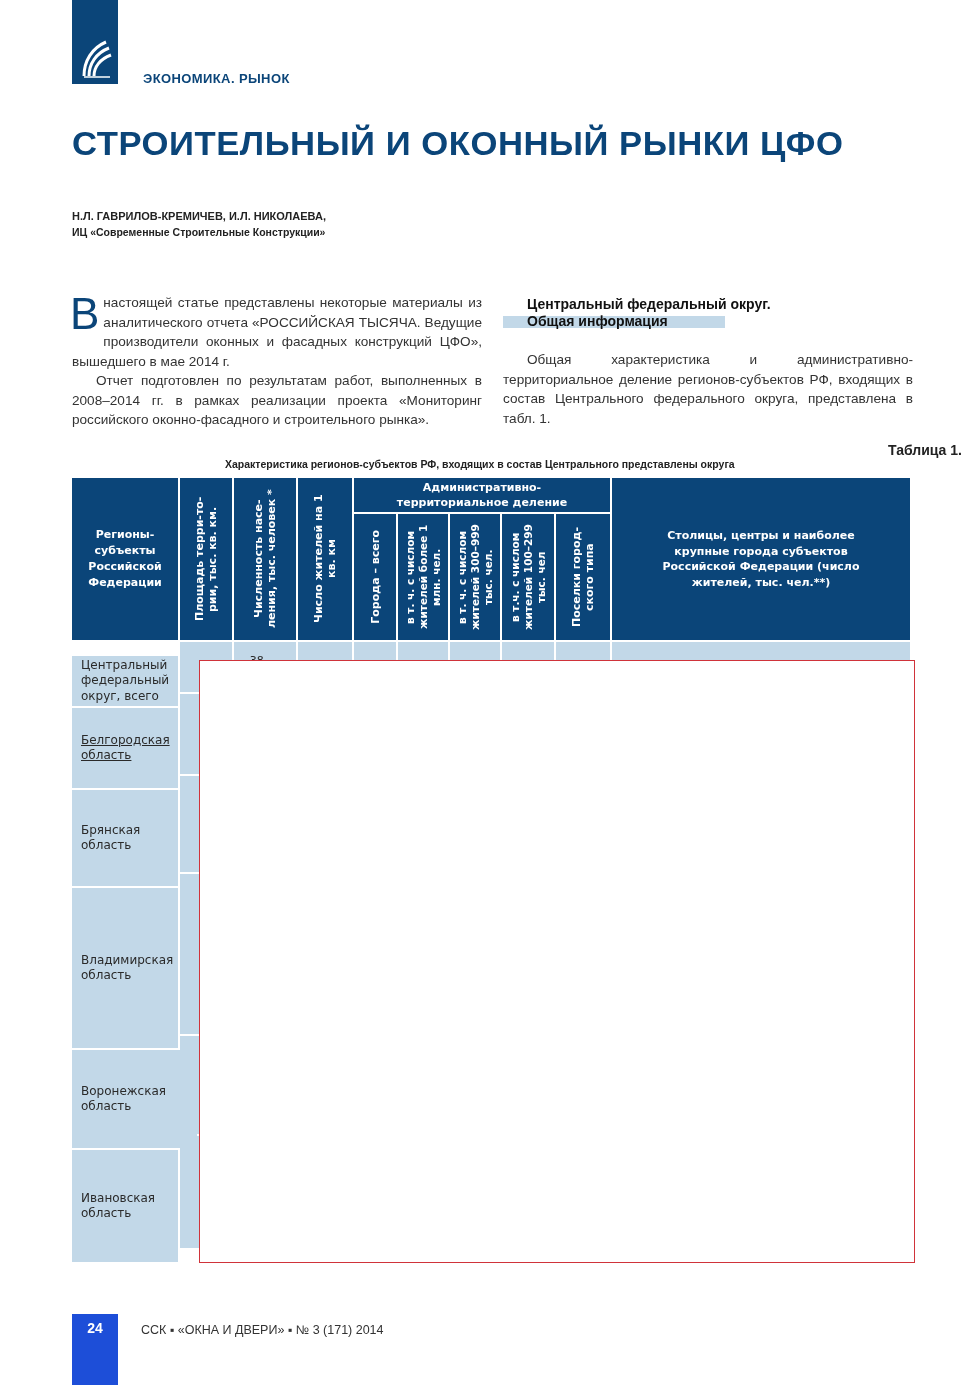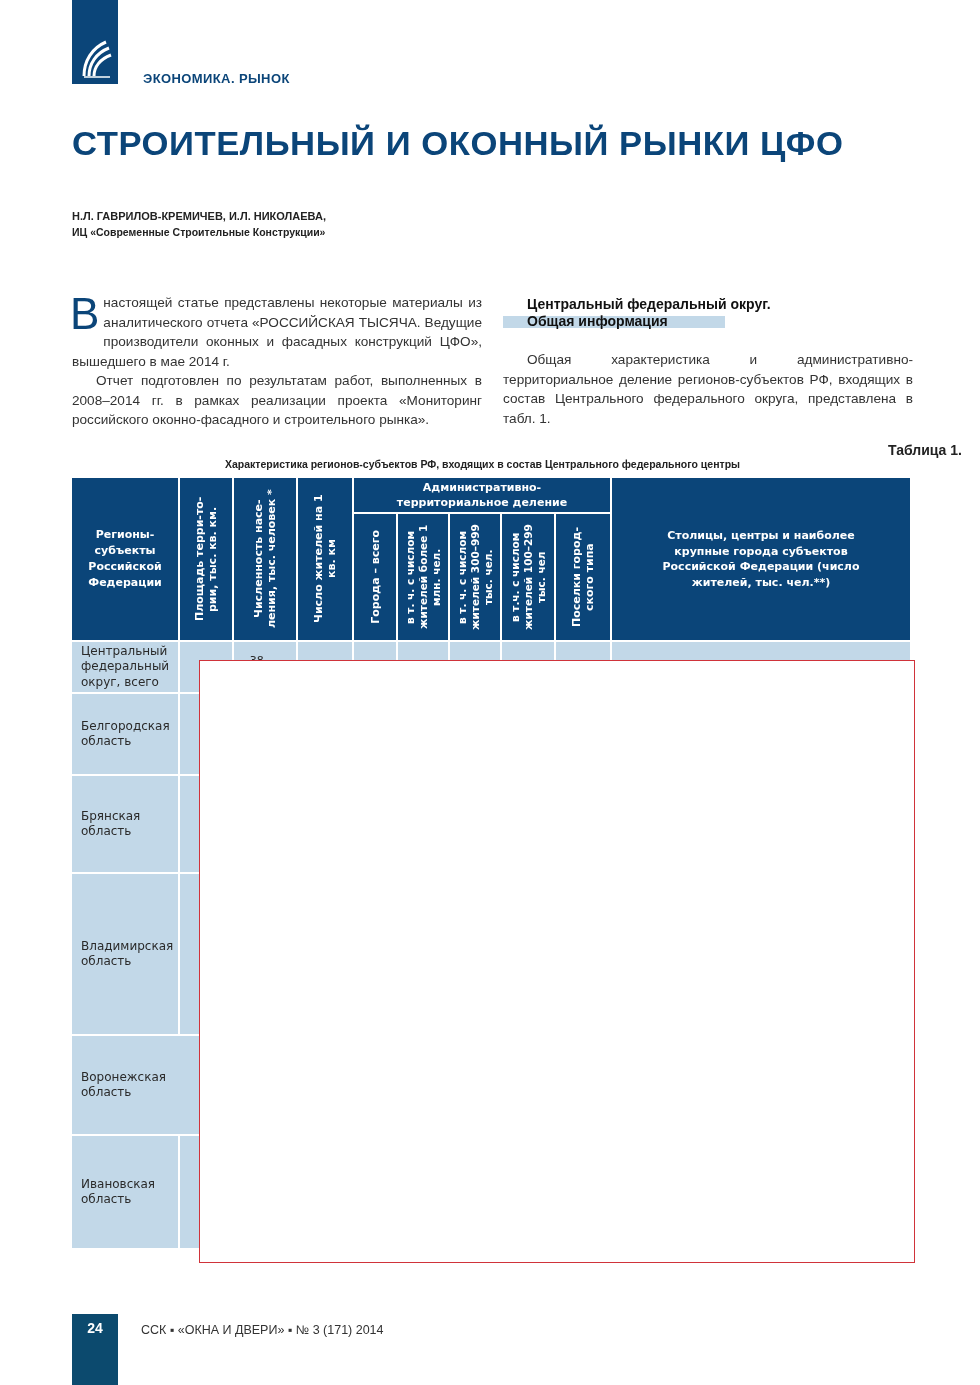--- a/index.html
+++ b/index.html
@@ -36,27 +36,27 @@
     .table-num { position: absolute; left: 888px; top: 442px; font-size: 14px; font-weight: bold; color: #222; }
     .table-caption { position: absolute; left: 225px; top: 458px; font-size: 10.5px; font-weight: bold; color: #222; }
 
     .tbl { position: absolute; left: 72px; top: 478px; width: 840px; }
     .hdr { position: absolute; background: #0b4579; color: #fff; font-weight: bold;
            font-family: "DejaVu Sans", sans-serif; font-size: 11px; display: flex; align-items: center;
            justify-content: center; text-align: center; box-sizing: border-box; }
     .vert { writing-mode: vertical-rl; transform: rotate(180deg); line-height: 13px; }
     .cell { position: absolute; background: #c2d8e8; box-sizing: border-box; font-family: "DejaVu Sans", sans-serif;
             font-size: 12px; color: #2a2a2a; display: flex; align-items: center; }
-    .region { padding-left: 9px; line-height: 15.5px; }
+    .region { padding-left: 9px; line-height: 15.5px; margin-top: 14px; }
     .num { justify-content: center; }
 
     .overlay { position: absolute; left: 199px; top: 660px; width: 716px; height: 603px; background: #fff;
                border: 1.5px solid #d0333a; box-sizing: border-box; }
 
-    .footer-bar { position: absolute; left: 72px; top: 1314px; width: 46px; height: 71px; background: #0c4a6e; }
+    .footer-bar { position: absolute; left: 72px; top: 1314px; width: 46px; height: 71px; background: #1d4ed8; }
     .page-num { position: absolute; left: 0; width: 46px; top: 6px; text-align: center; color: #fff;
                 font-weight: bold; font-size: 14px; }
     .footer-text { position: absolute; left: 141px; top: 1323px; font-size: 12.5px; color: #333; }
   </style>
 </head>
 <body>
 
 <div class="top-bar">
   <svg class="logo" viewBox="0 0 32 44">
     <path d="M4 40 C4 25 12 12 26 6" stroke="#fff" stroke-width="3" fill="none"></path>
@@ -84,21 +84,21 @@
 <div class="col-right">
   <div class="subhead">
     <div class="subhead-bar"></div>
     <span>Центральный федеральный округ.</span>
     <span>Общая информация</span>
   </div>
   <div class="right-text">Общая характеристика и административно-территориальное деление регионов-субъектов РФ, входящих в состав Центрального федерального округа, представлена в табл. 1.</div>
 </div>
 
 <div class="table-num">Таблица 1.</div>
-<div class="table-caption">Характеристика регионов-субъектов РФ, входящих в состав Центрального федерального центры</div>
+<div class="table-caption">Характеристика регионов-субъектов РФ, входящих в состав Центрального представлены округа</div>
 
 <div class="tbl">
 
   <div class="hdr" style="left:0;top:0;width:106px;height:162px;padding:0 18px;line-height:16px;">
     <span>Регионы-субъекты Российской Федерации</span>
   </div>
   <div class="hdr" style="left:108px;top:0;width:52px;height:162px;">
     <span class="vert" style="max-height:148px;">Площадь терри-то-рии, тыс. кв. км.</span>
   </div>
   <div class="hdr" style="left:162px;top:0;width:62px;height:162px;">
@@ -139,21 +139,21 @@
       <span>38___</span>
     </div>
   <div class="cell" style="left:226px;top:164px;width:54px;height:50px;"></div>
   <div class="cell" style="left:282px;top:164px;width:42px;height:50px;"></div>
   <div class="cell" style="left:326px;top:164px;width:50px;height:50px;"></div>
   <div class="cell" style="left:378px;top:164px;width:50px;height:50px;"></div>
   <div class="cell" style="left:430px;top:164px;width:52px;height:50px;"></div>
   <div class="cell" style="left:484px;top:164px;width:54px;height:50px;"></div>
   <div class="cell" style="left:540px;top:164px;width:298px;height:50px;"></div>
 
-  <div class="cell region" style="left:0;top:216px;width:106px;height:80px;">
+  <div class="cell region" style="left:0;top:216px;width:106px;height:80px;text-decoration:underline;">
       <span>Белгородская область</span>
     </div>
   <div class="cell num" style="left:108px;top:216px;width:52px;height:80px;">
       <span>2</span>
     </div>
 
   <div class="cell region" style="left:0;top:298px;width:106px;height:96px;">
       <span>Брянская область</span>
     </div>
   <div class="cell num" style="left:108px;top:298px;width:52px;height:96px;">

